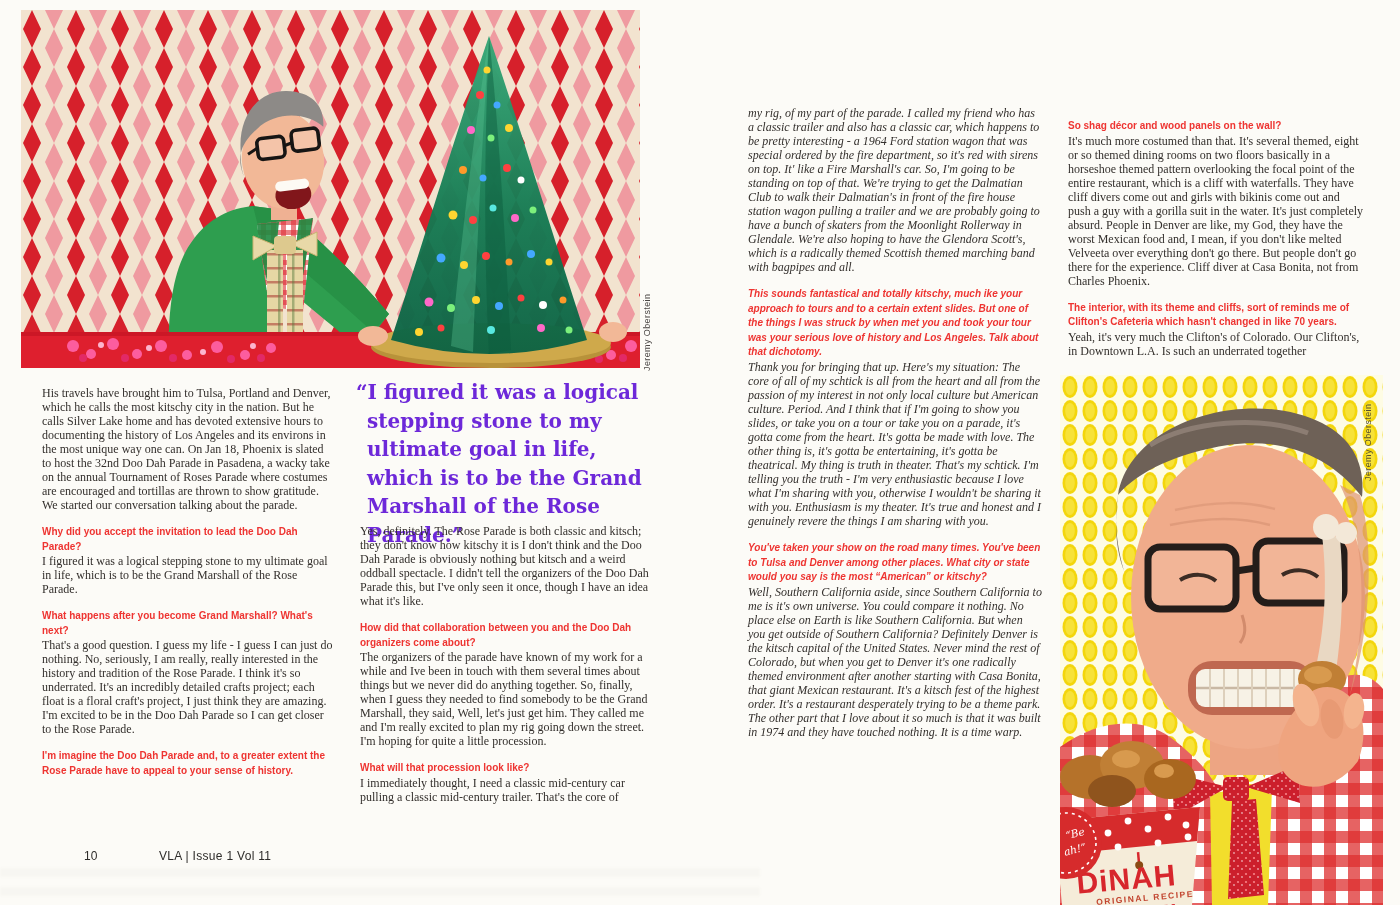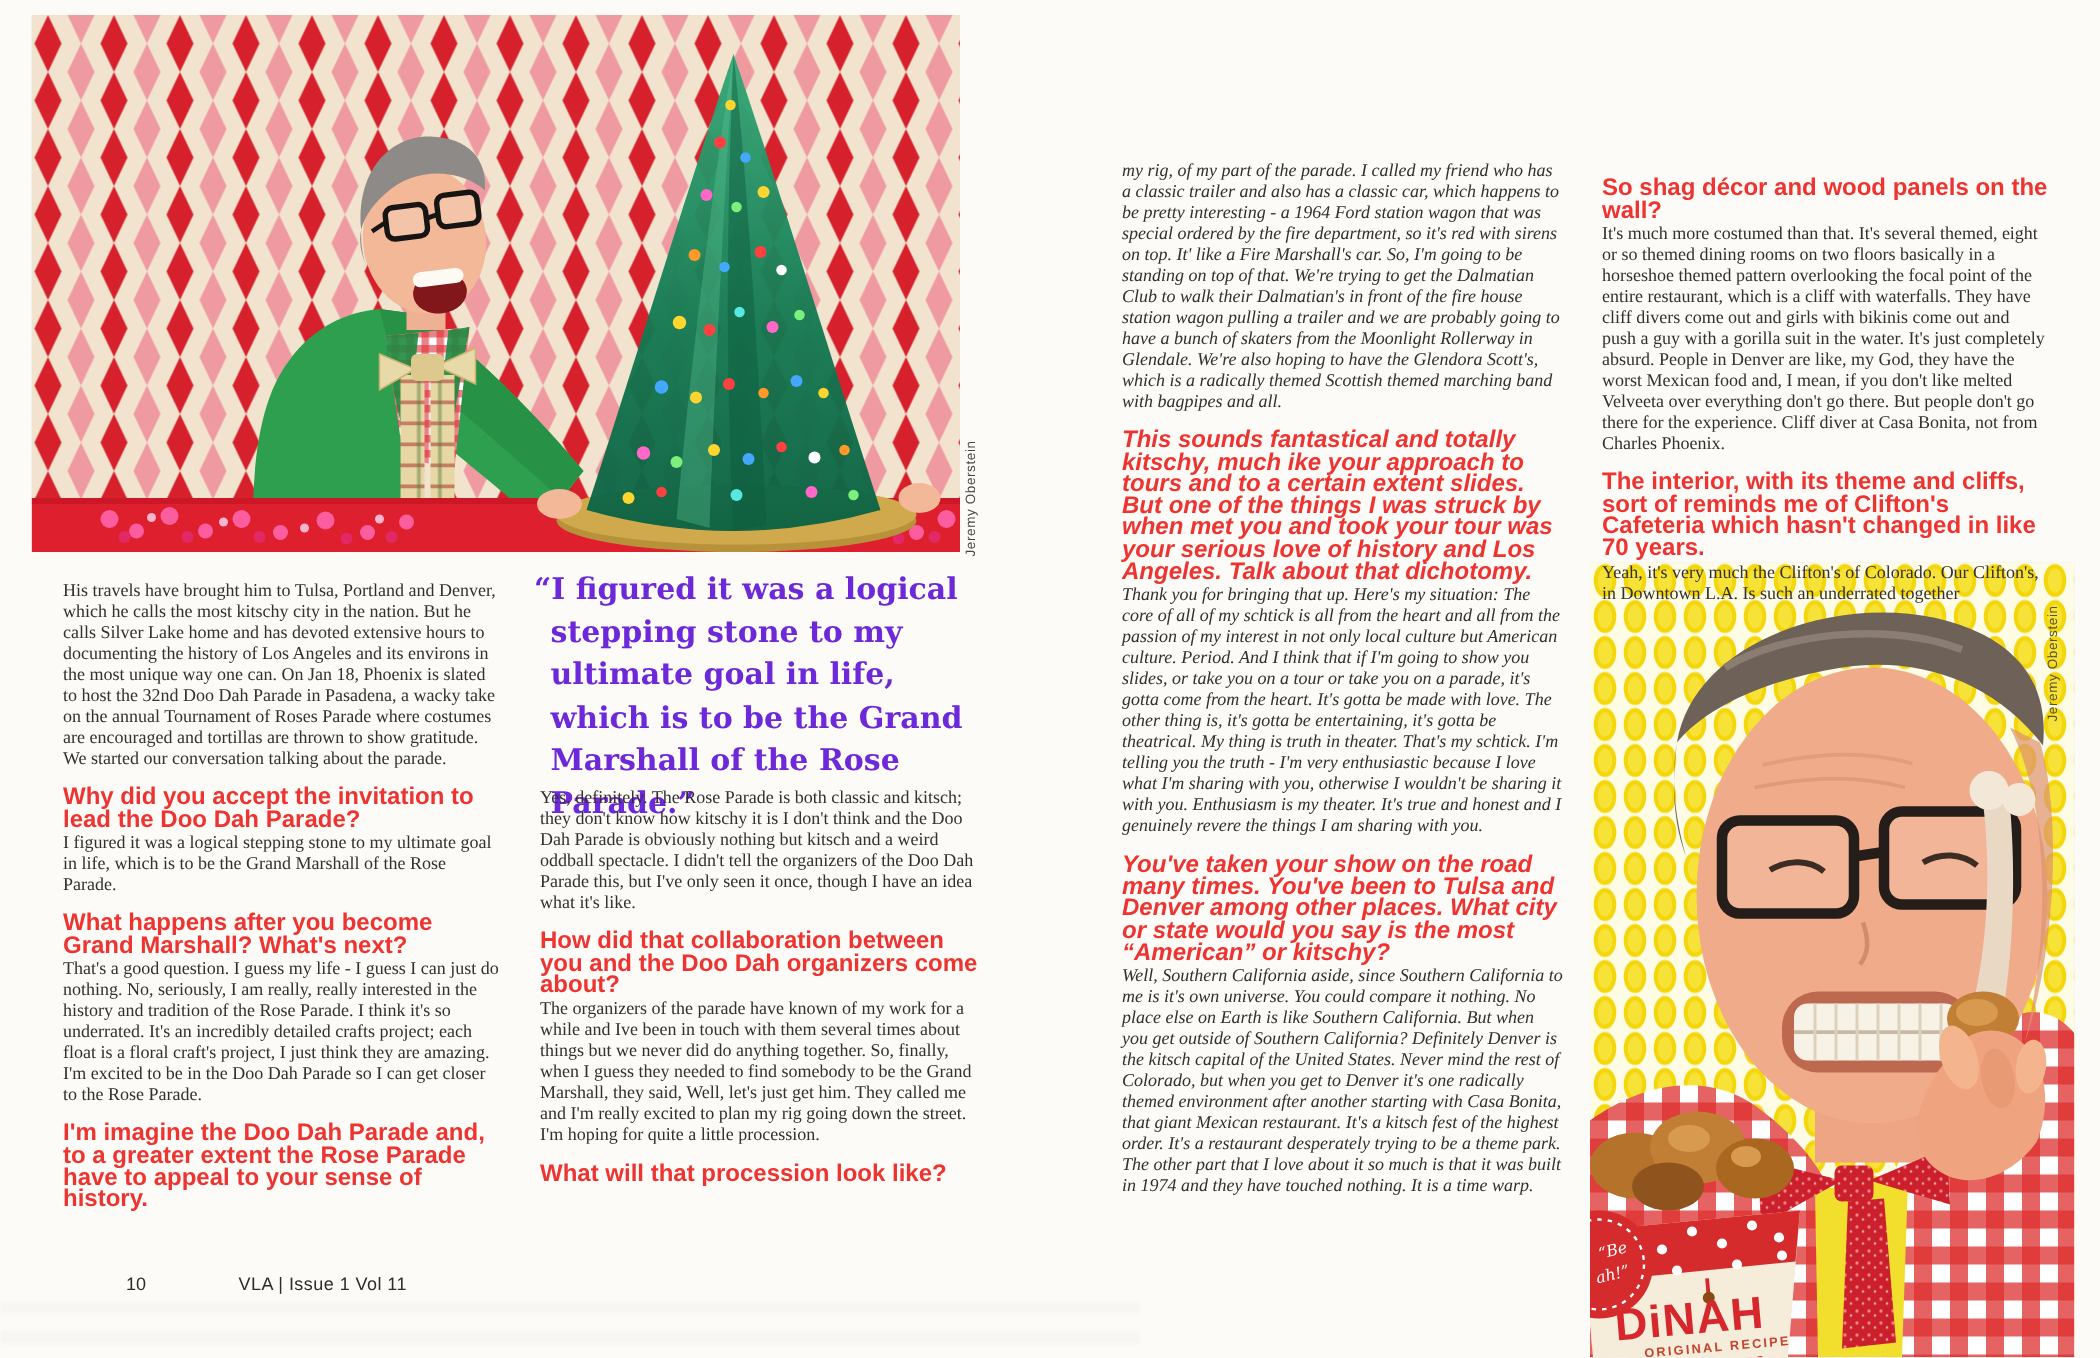--- a/index.html
+++ b/index.html
@@ -25,21 +25,21 @@
   
   .col{position:absolute;font-size:12px;line-height:14px;}
   .col1{left:42px;top:386px;width:292px;}
   .col2{left:360px;top:524px;width:300px;}
   .col3{left:748px;top:106px;width:294px;font-style:italic;}
   .col4{left:1068px;top:106px;width:297px;}
   .block{margin:0;}
   .block.question{
     font-family:"Liberation Sans",sans-serif;
     font-weight:bold;color:#ee3431;
-    font-size:16px;line-height:14.6px;
+    font-size:10px;line-height:14.6px;
     margin-top:13px;
   }
   .block.intro, .block.answer{color:#332f2c;}
   .pullquote{
     position:absolute;left:356px;top:378px;width:292px;
     font-family:"DejaVu Serif",serif;font-weight:bold;
     font-size:20px;line-height:28.5px;color:#6d28d9;
     padding-left:11px;text-indent:-11px;
   }
   
@@ -331,20 +331,21 @@
     <div class="block question">I'm imagine the Doo Dah Parade and, to a greater extent the Rose Parade have to appeal to your sense of history.</div>
   </div>
 
 <blockquote class="pullquote" style="margin:0">“I figured it was a logical stepping stone to my ultimate goal in life, which is to be the Grand Marshall of the Rose Parade.”</blockquote>
 
 <div class="col col2">
     <div class="block answer">Yes, definitely. The Rose Parade is both classic and kitsch; they don't know how kitschy it is I don't think and the Doo Dah Parade is obviously nothing but kitsch and a weird oddball spectacle. I didn't tell the organizers of the Doo Dah Parade this, but I've only seen it once, though I have an idea what it's like.</div>
     <div class="block question">How did that collaboration between you and the Doo Dah organizers come about?</div>
     <div class="block answer">The organizers of the parade have known of my work for a while and Ive been in touch with them several times about things but we never did do anything together. So, finally, when I guess they needed to find somebody to be the Grand Marshall, they said, Well, let's just get him. They called me and I'm really excited to plan my rig going down the street. I'm hoping for quite a little procession.</div>
     <div class="block question">What will that procession look like?</div>
+    <div class="block answer">I immediately thought, I need a classic mid-century car pulling a classic mid-century trailer. That's the core of</div>
   </div>
 <div class="col col3">
     <div class="block answer">my rig, of my part of the parade. I called my friend who has a classic trailer and also has a classic car, which happens to be pretty interesting - a 1964 Ford station wagon that was special ordered by the fire department, so it's red with sirens on top. It' like a Fire Marshall's car. So, I'm going to be standing on top of that. We're trying to get the Dalmatian Club to walk their Dalmatian's in front of the fire house station wagon pulling a trailer and we are probably going to have a bunch of skaters from the Moonlight Rollerway in Glendale. We're also hoping to have the Glendora Scott's, which is a radically themed Scottish themed marching band with bagpipes and all.</div>
     <div class="block question">This sounds fantastical and totally kitschy, much ike your approach to tours and to a certain extent slides. But one of the things I was struck by when met you and took your tour was your serious love of history and Los Angeles. Talk about that dichotomy.</div>
     <div class="block answer">Thank you for bringing that up. Here's my situation: The core of all of my schtick is all from the heart and all from the passion of my interest in not only local culture but American culture. Period. And I think that if I'm going to show you slides, or take you on a tour or take you on a parade, it's gotta come from the heart. It's gotta be made with love. The other thing is, it's gotta be entertaining, it's gotta be theatrical. My thing is truth in theater. That's my schtick. I'm telling you the truth - I'm very enthusiastic because I love what I'm sharing with you, otherwise I wouldn't be sharing it with you. Enthusiasm is my theater. It's true and honest and I genuinely revere the things I am sharing with you.</div>
     <div class="block question">You've taken your show on the road many times. You've been to Tulsa and Denver among other places. What city or state would you say is the most “American” or kitschy?</div>
     <div class="block answer">Well, Southern California aside, since Southern California to me is it's own universe. You could compare it nothing. No place else on Earth is like Southern California. But when you get outside of Southern California? Definitely Denver is the kitsch capital of the United States. Never mind the rest of Colorado, but when you get to Denver it's one radically themed environment after another starting with Casa Bonita, that giant Mexican restaurant. It's a kitsch fest of the highest order. It's a restaurant desperately trying to be a theme park. The other part that I love about it so much is that it was built in 1974 and they have touched nothing. It is a time warp.</div>
   </div>
 <div class="col col4">
     <div class="block question">So shag décor and wood panels on the wall?</div>

